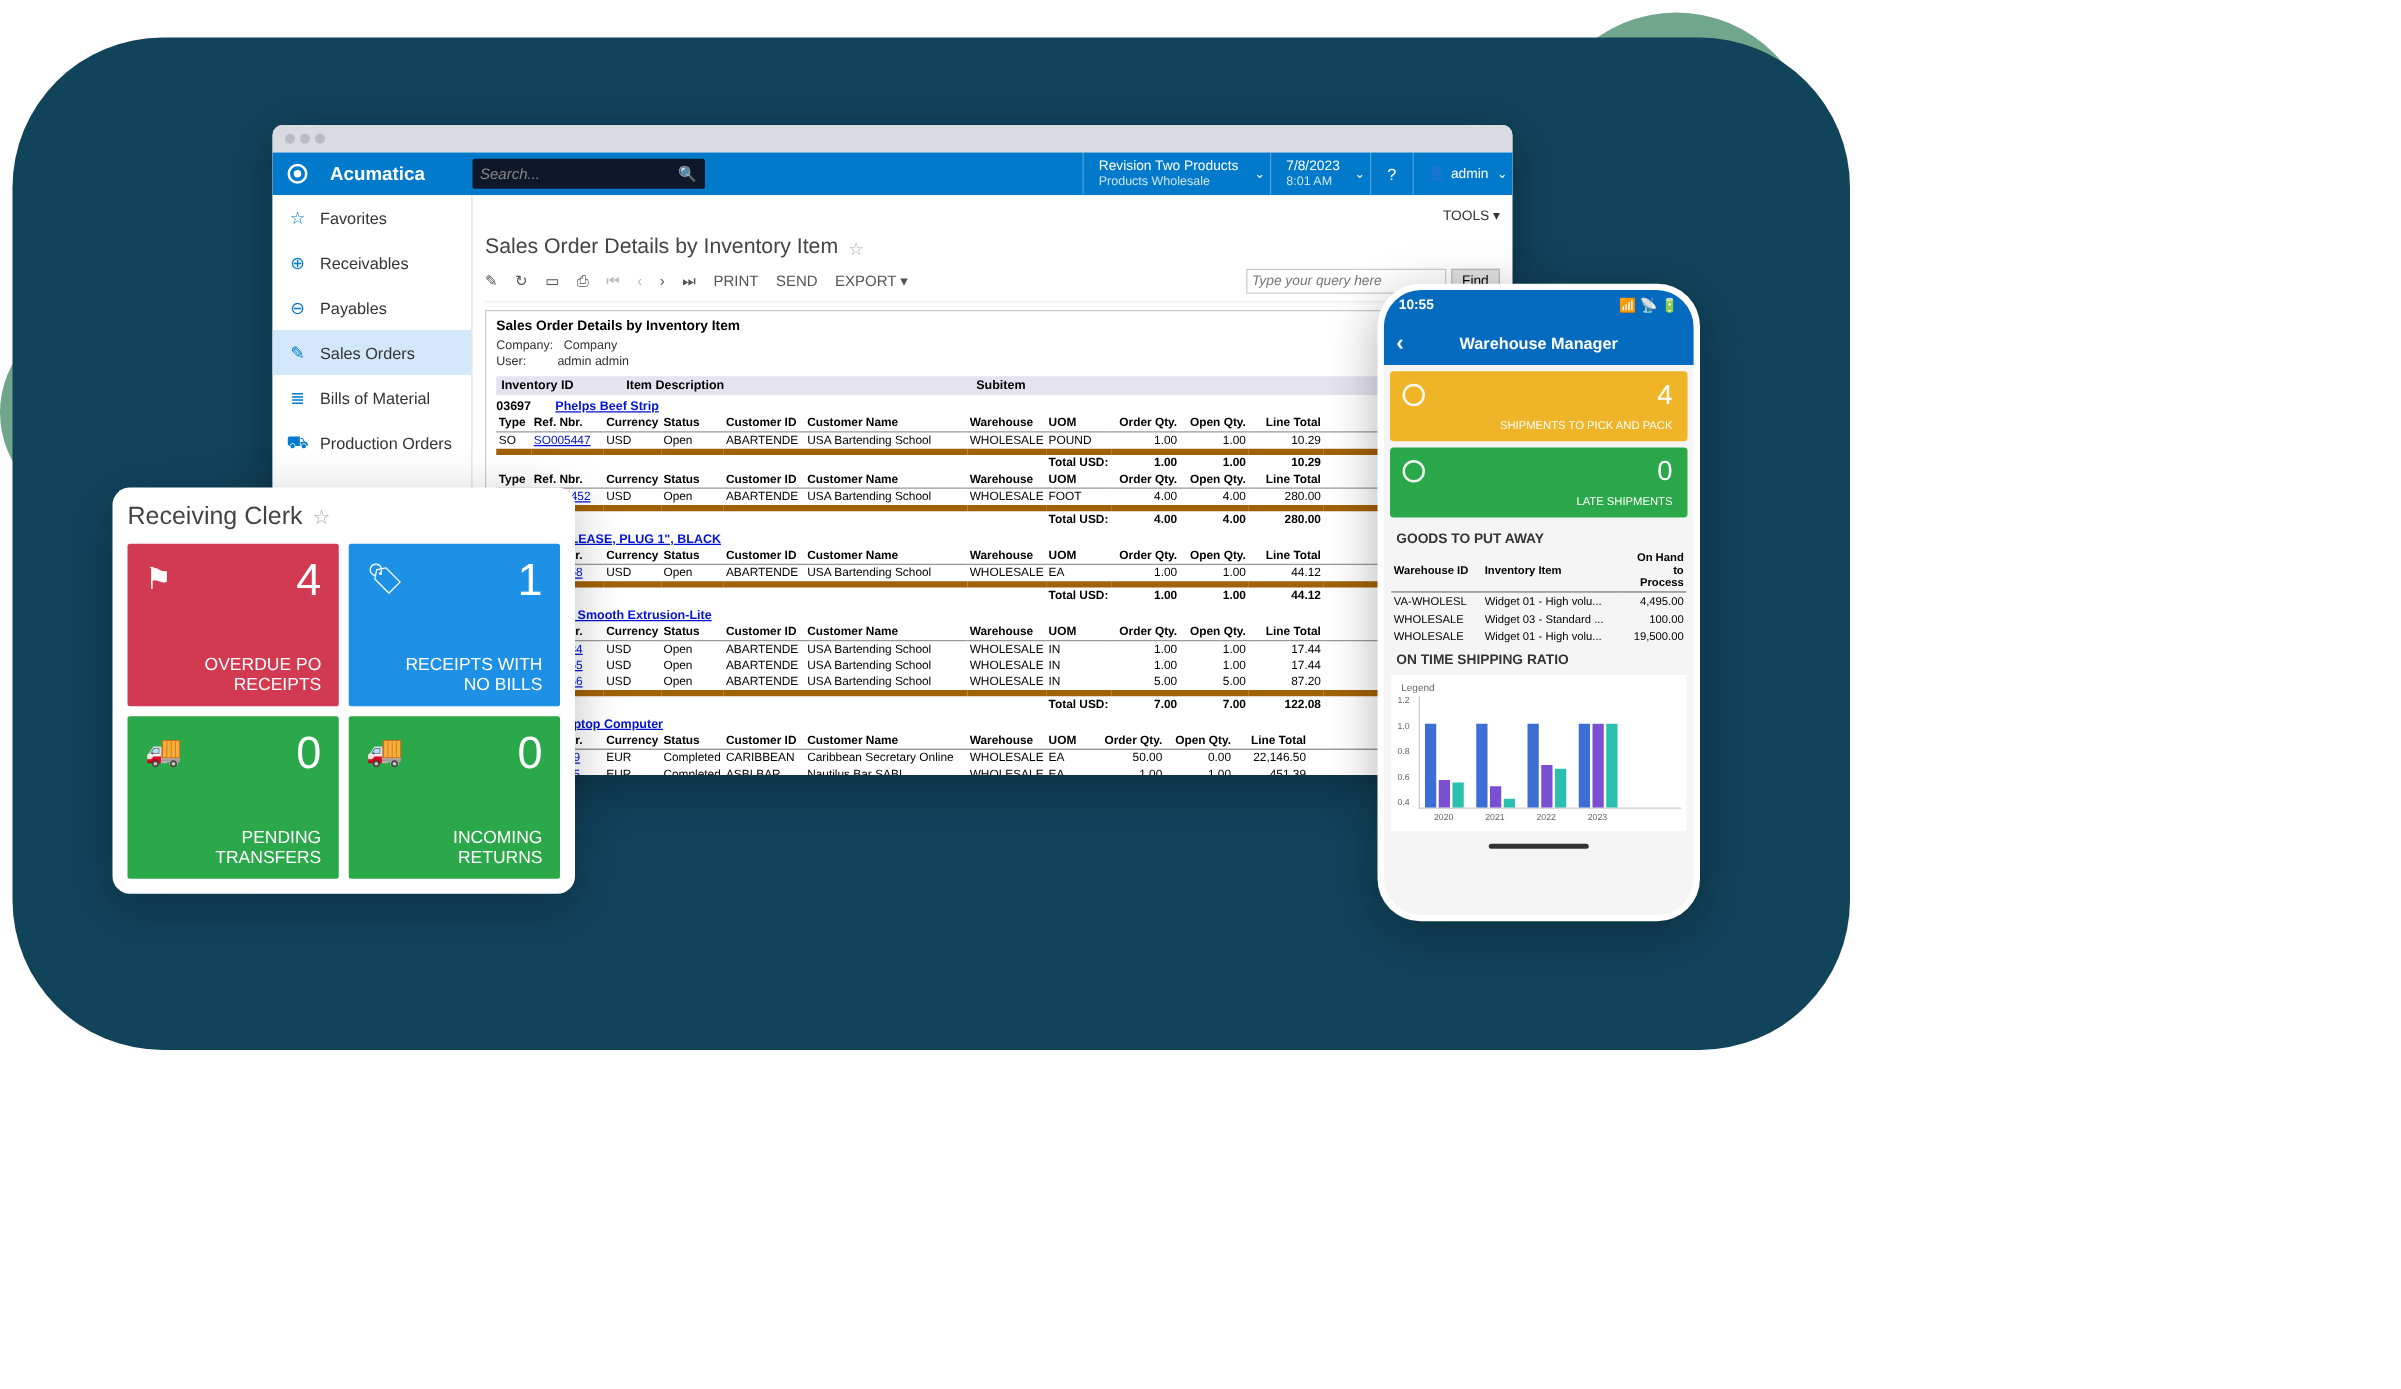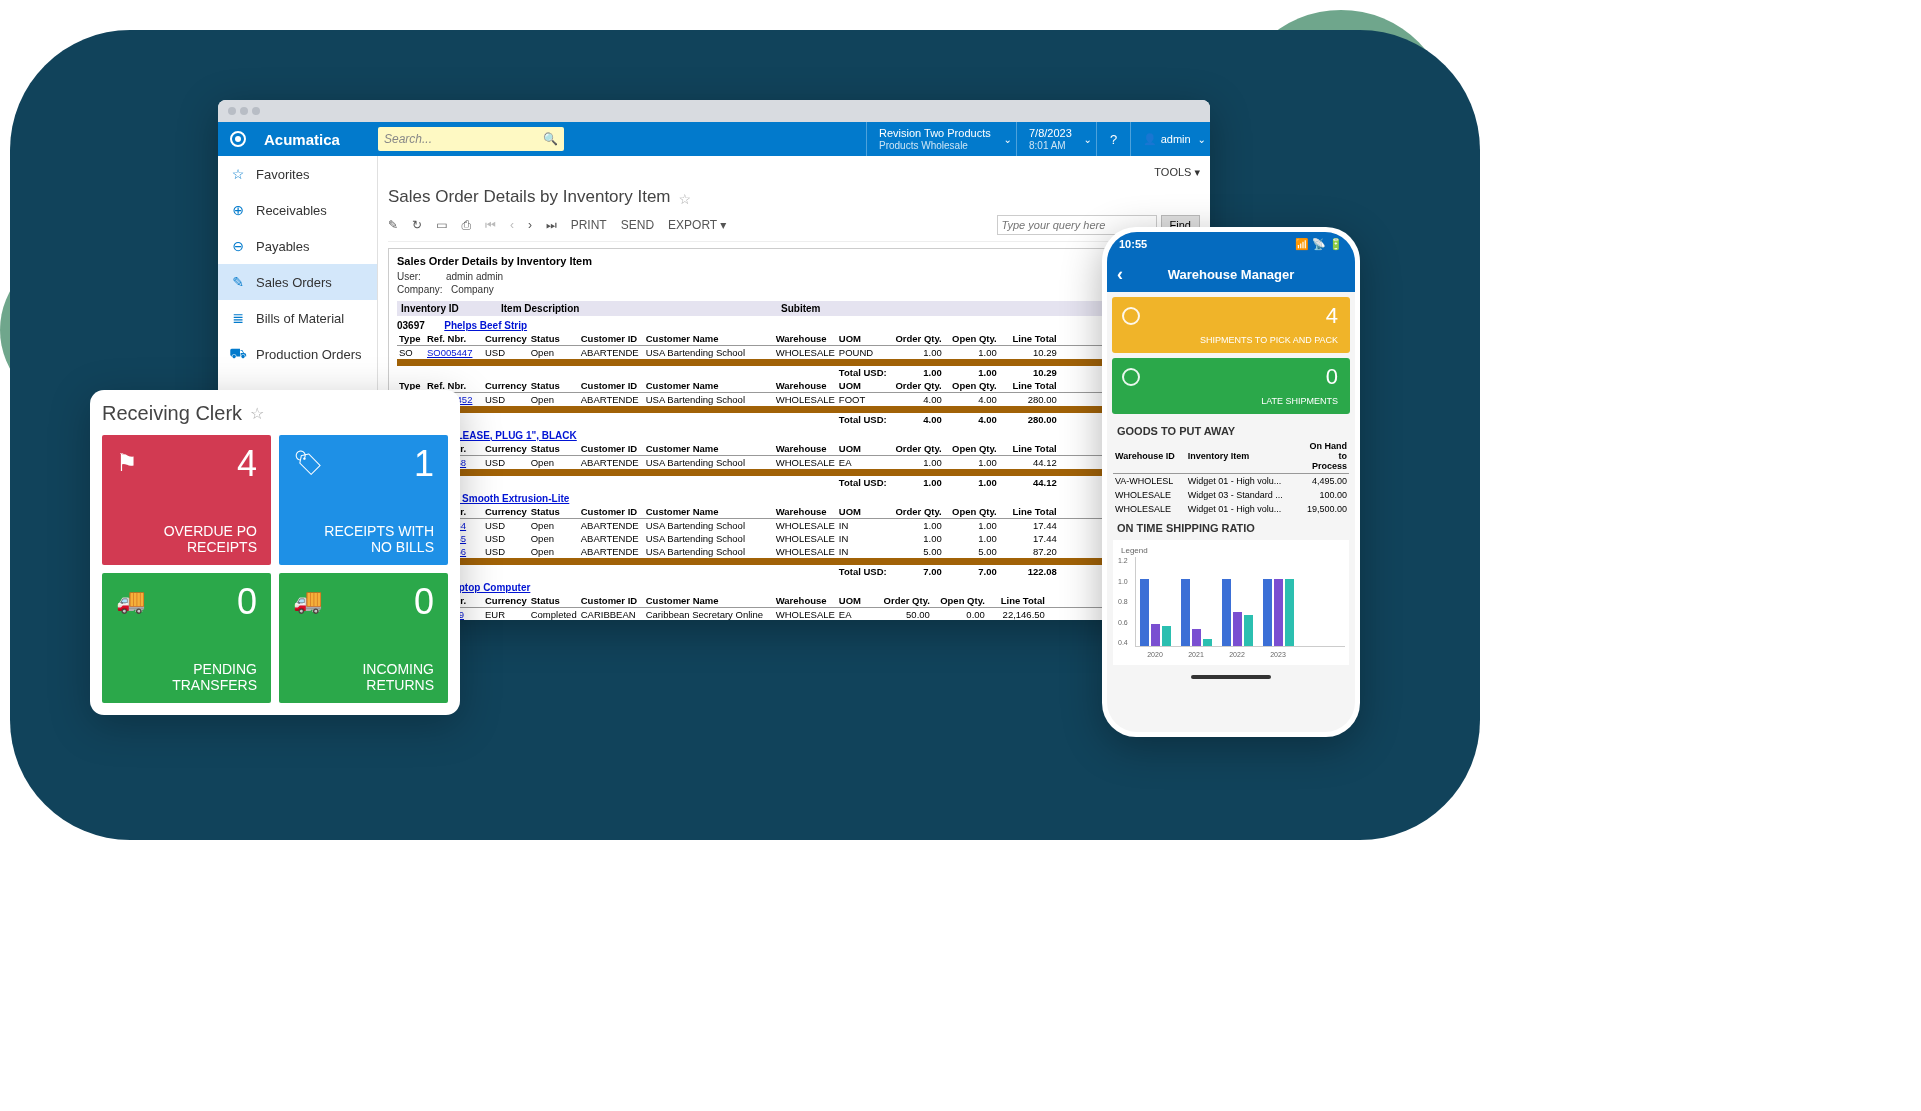--- a/index.html
+++ b/index.html
@@ -48,21 +48,21 @@
     height: 22px; background: #d8dbe0; display: flex; align-items: center; padding-left: 10px; gap: 4px;
   }
   .dot { width: 8px; height: 8px; border-radius: 50%; background: #b8bdc5; }
 
   .top-bar {
     height: 34px; background: #027acc; display: flex; align-items: center; color: #fff; font-size: 13px;
   }
   .brand { width: 160px; padding-left: 12px; font-weight: bold; font-size: 15px; display: flex; align-items: center; gap: 18px; }
   .brand-icon { width:16px; height:16px; border:2px solid #fff; border-radius:50%; position:relative; }
   .brand-icon::after { content:''; position:absolute; width:6px; height:6px; background:#fff; border-radius:50%; top:3px; left:3px;}
-  .search-box { flex: 0 0 186px; height: 24px; background: #fef9c3; border-radius: 2px; display: flex; align-items: center; padding: 0 6px; color: #888; font-style: italic; font-size: 12px; }
+  .search-box { flex: 0 0 186px; height: 24px; background: #0f172a; border-radius: 2px; display: flex; align-items: center; padding: 0 6px; color: #888; font-style: italic; font-size: 12px; }
   .search-box span.srch-icon { margin-left:auto; color:#027acc; font-style:normal; }
   .top-spacer { flex: 1; }
   .top-seg { padding: 0 12px; border-left: 1px solid rgba(255,255,255,.3); height: 100%; display: flex; flex-direction: column; justify-content: center; line-height: 1.1; font-size: 11px; position:relative;}
   .top-seg .sub { font-size: 10px; opacity: .8; }
   .chev { position:absolute; right:4px; top:12px; font-size:10px;}
   .top-icon { width: 34px; text-align: center; border-left: 1px solid rgba(255,255,255,.3); height:100%; display:flex; align-items:center; justify-content:center; }
 
   .body-split { display: flex; height: calc(100% - 56px); }
   .sidenav { width: 160px; background: #fff; border-right: 1px solid #e0e0e0; font-size: 13px; }
   .nav-item { padding: 10px 12px; display: flex; align-items: center; gap: 10px; color: #333; cursor:pointer; }
@@ -87,21 +87,21 @@
   .cols-hdr { display:flex; background:#e5e3f0; font-weight:bold; padding:2px 4px; margin-top:6px;}
   .cols-hdr span:first-child { width:100px;}
   .cols-hdr span:nth-child(2) { width:280px;}
   .grp-id { font-weight:bold; padding:4px 0 1px; }
   .item-link { color: #0013d4; text-decoration: underline; font-weight:bold; cursor:pointer;}
   table.so { width: 100%; border-collapse: collapse; font-size: 9.5px; }
   table.so th { text-align: left; border-bottom: 1px solid #999; padding: 1px 2px; font-weight:bold;}
   table.so td { padding: 1px 2px; white-space: nowrap; }
   .rn { text-align: right !important; }
   .lnk { color:#0013d4; text-decoration:underline; cursor:pointer;}
-  .total-row { border-top:7px solid #a16207; font-weight:bold;}
+  .total-row { border-top:5px solid #a16207; font-weight:bold;}
 
   
   .clerk-card {
     position: absolute;
     top: 390px; left: 90px;
     width: 370px;
     background: #fff;
     border-radius: 14px;
     box-shadow: 0 10px 40px rgba(0,0,0,.25);
     padding: 12px;
@@ -250,30 +250,30 @@
         <span class="tool">EXPORT ▾</span>
         <div class="toolbar-right">
           <input class="query-input" placeholder="Type your query here" style="">
           <button class="find-btn">Find</button>
         </div>
       </div>
 
       <div class="report-box">
         <h3>Sales Order Details by Inventory Item</h3>
         <div class="rmeta">
+          <span><span>Company:</span>&nbsp;&nbsp;&nbsp;<span>Company</span></span>
+          <div class="rmeta-right">
+            <span><span>Date:</span>&nbsp;&nbsp;<span>7/8/2020</span></span>
+          </div>
+        </div>
+        <div class="rmeta">
           <span><span>User:</span>&nbsp;&nbsp;&nbsp;&nbsp;&nbsp;&nbsp;&nbsp;&nbsp;&nbsp;<span>admin admin</span></span>
           <div class="rmeta-right">
               <span>Page:</span>
             </div>
-        </div>
-        <div class="rmeta">
-          <span><span>Company:</span>&nbsp;&nbsp;&nbsp;<span>Company</span></span>
-          <div class="rmeta-right">
-            <span><span>Date:</span>&nbsp;&nbsp;<span>7/8/2020</span></span>
-          </div>
         </div>
         <div class="cols-hdr">
           <span>Inventory ID</span>
           <span>Item Description</span>
           <span>Subitem</span>
         </div>
         <div id="report-groups">
             <div>
               <div class="grp-id">03697&nbsp;&nbsp;&nbsp;&nbsp;&nbsp;&nbsp;&nbsp;<span class="item-link">Phelps Beef Strip</span></div>
               <table class="so">

